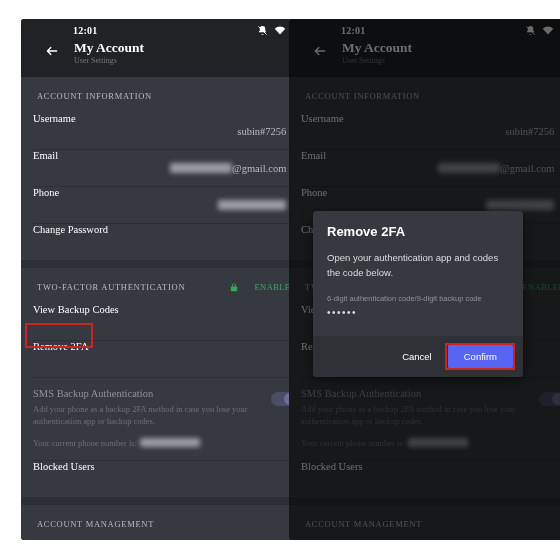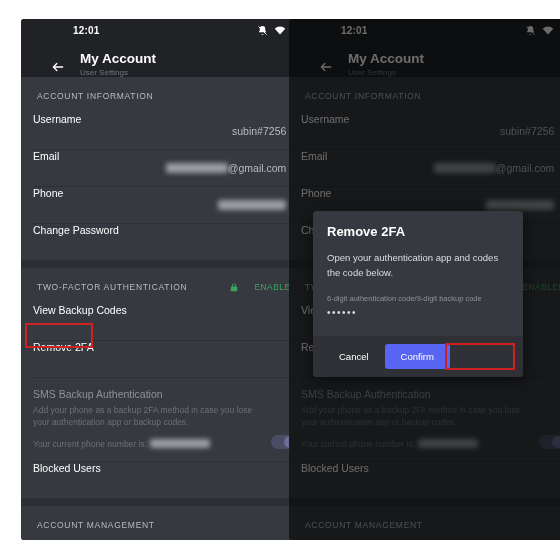--- a/index.html
+++ b/index.html
@@ -17,20 +17,21 @@
 
   
   .phone {
     position: absolute;
     top: 19px;
     width: 288px;
     height: 521px;
     background: #36393f;
     border-radius: 3px;
     overflow: hidden;
+    font-family: Liberation Serif, serif;
   }
   #phone-left  { left: 21px;  }
   #phone-right { left: 289px; }
 
   
   #phone-right .dimmable { filter: brightness(0.42); }
 
   
   .status-bar {
     height: 22px;
@@ -53,22 +54,22 @@
     align-items: center;
     gap: 6px;
   }
   .status-icons svg { display: block; }
 
   
   .app-header {
     height: 36px;
     background: #202225;
     display: flex;
-    align-items: flex-end;
-    padding: 0 27px;
+    align-items: flex-start;
+    padding: 0 21px;
     box-sizing: border-box;
   }
   .back-arrow {
     width: 20px;
     height: 20px;
     flex: 0 0 20px;
     display: flex;
     align-items: center;
     justify-content: center;
   }
@@ -144,21 +145,21 @@
     height: 1px;
     background: #2c2f33;
     margin: 0 12px;
   }
   .block-sep { height: 8px; background: #2c2f33; }
 
   
   .sms {
     padding: 10px 12px 12px 12px;
     display: flex;
-    align-items: flex-end;
+    align-items: flex-start;
   }
   .sms-texts { flex: 1; padding-right: 10px; }
   .sms-title { color: #8e9297; font-size: 10.5px; }
   .sms-desc {
     color: #6d7176;
     font-size: 8.5px;
     line-height: 1.45;
     margin-top: 4px;
   }
   .sms-phone {
@@ -235,23 +236,23 @@
     color: #dcddde;
     font-size: 10px;
     letter-spacing: 1.5px;
     margin-top: 4px;
     height: 11px;
   }
   .modal-footer {
     background: #2f3136;
     display: flex;
     align-items: center;
-    justify-content: flex-start;
+    justify-content: flex-end;
     gap: 6px;
-    padding: 8px 16px;
+    padding: 8px 10px;
     margin-top: 8px;
   }
   .btn-cancel {
     color: #ffffff;
     font-size: 9.5px;
     padding: 7px 10px;
     background: none;
     border: none;
     cursor: pointer;
     font-family: inherit;

